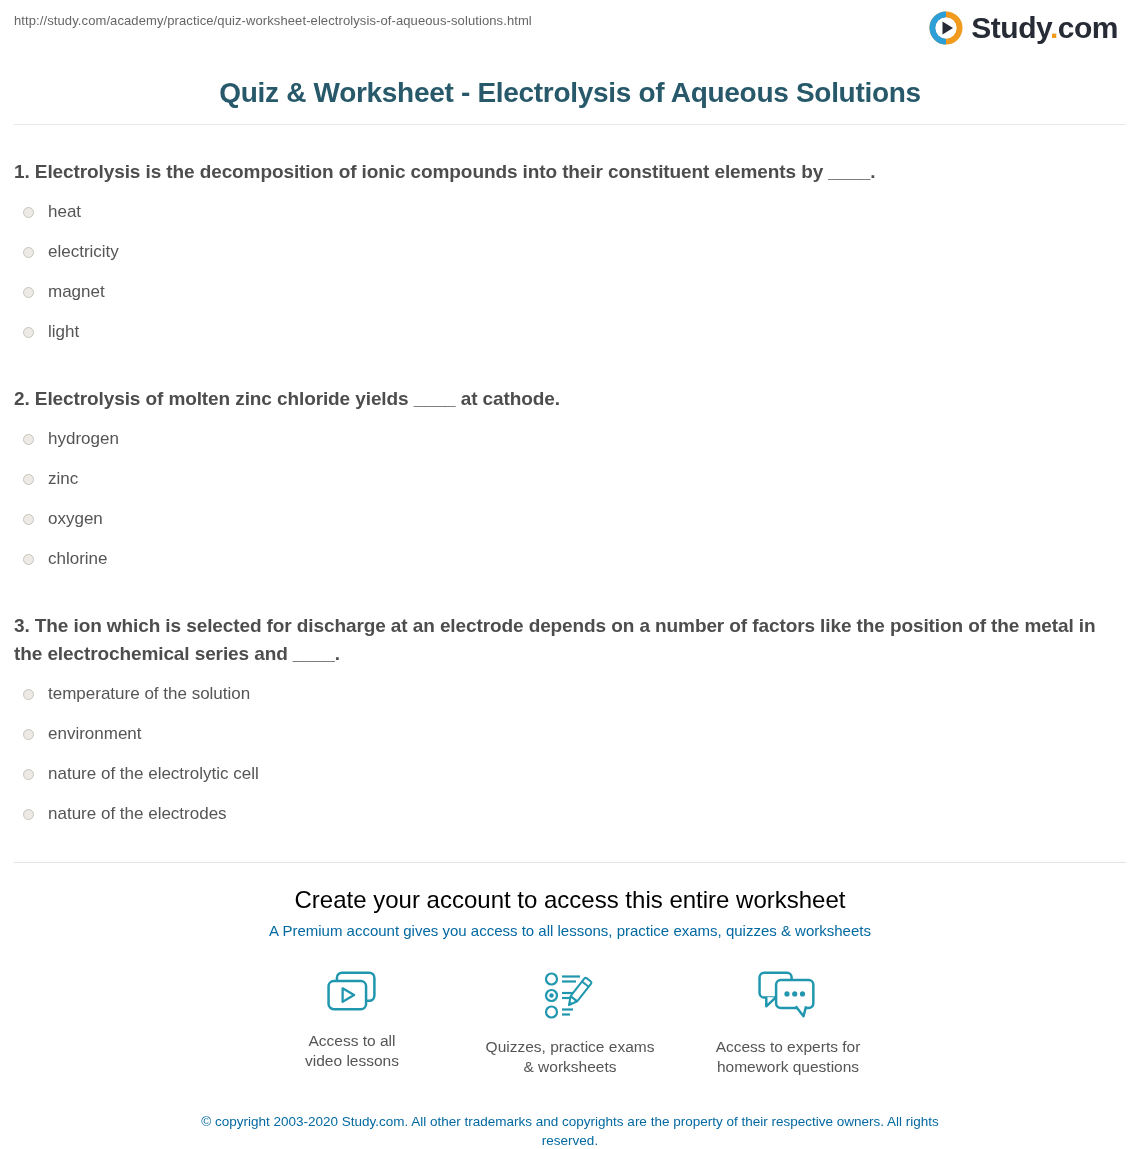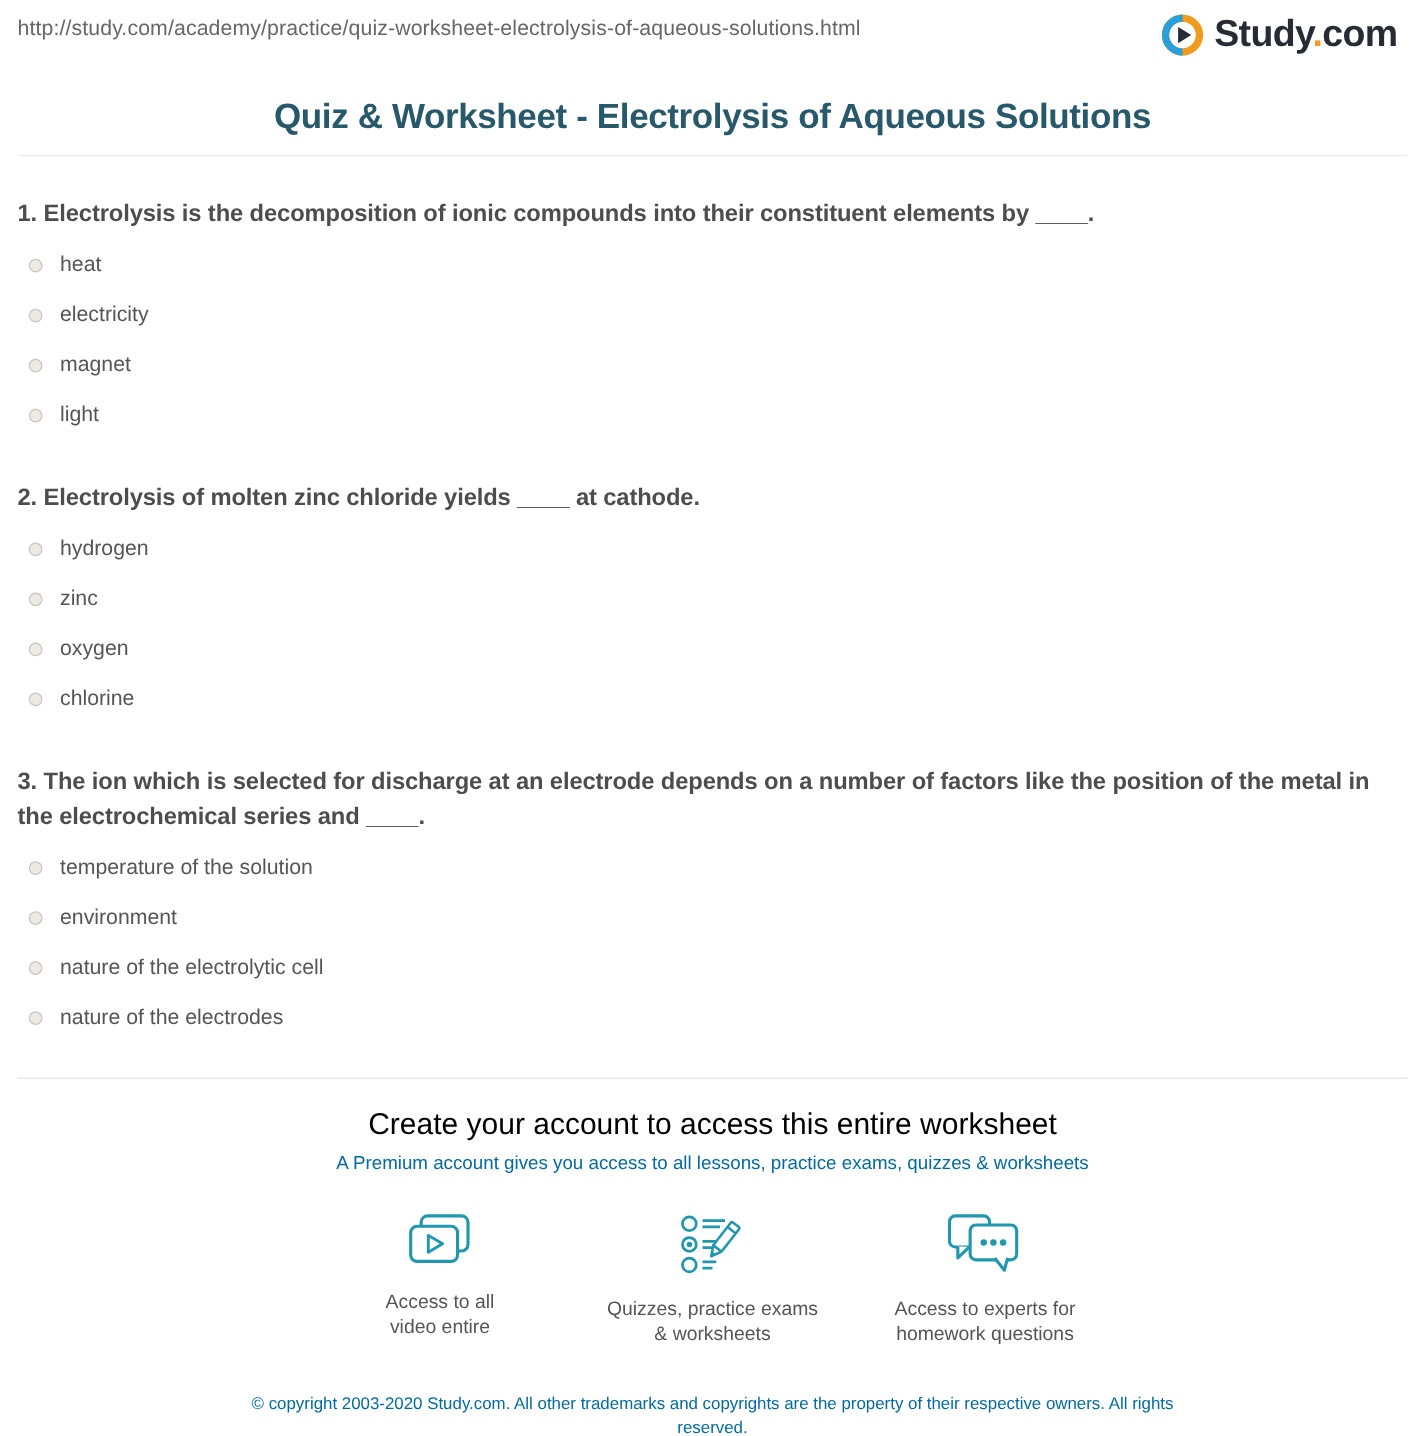--- a/index.html
+++ b/index.html
@@ -15,21 +15,21 @@
 
   
   .top-bar {
     display: flex;
     justify-content: space-between;
     align-items: flex-start;
     padding-top: 10px;
     min-height: 50px;
   }
   .url {
-    font-size: 17px;
+    font-size: 13px;
     color: #666;
     padding-top: 3px;
     letter-spacing: 0.1px;
   }
   .logo {
     display: flex;
     align-items: center;
     gap: 7px;
     cursor: pointer;
     padding-right: 8px;
@@ -236,21 +236,21 @@
     <div class="features">
 
       <div class="feature">
         <svg width="50" height="44" viewBox="0 0 48 42">
           <rect x="9.5" y="1.5" width="36" height="27" rx="5" fill="#ffffff" stroke="#2097ae" stroke-width="2.4"></rect>
           <rect x="1.5" y="9.5" width="36" height="27" rx="5" fill="#ffffff" stroke="#2097ae" stroke-width="2.4"></rect>
           <path d="M15 16.5 L26 23 L15 29.5 Z" fill="none" stroke="#2097ae" stroke-width="2.2" stroke-linejoin="round"></path>
         </svg>
         <div class="feature-label">
           <div>Access to all</div>
-          <div>video entire</div>
+          <div>video lessons</div>
         </div>
       </div>
 
       <div class="feature">
         <svg width="56" height="50" viewBox="0 0 54 50">
           <circle cx="8.5" cy="8" r="5.5" fill="none" stroke="#2097ae" stroke-width="2.2"></circle>
           <circle cx="8.5" cy="24.5" r="5.5" fill="none" stroke="#2097ae" stroke-width="2.2"></circle>
           <circle cx="8.5" cy="24.5" r="2.2" fill="#2097ae"></circle>
           <circle cx="8.5" cy="41" r="5.5" fill="none" stroke="#2097ae" stroke-width="2.2"></circle>
           <line x1="19" y1="5.5" x2="37" y2="5.5" stroke="#2097ae" stroke-width="2.2"></line>

